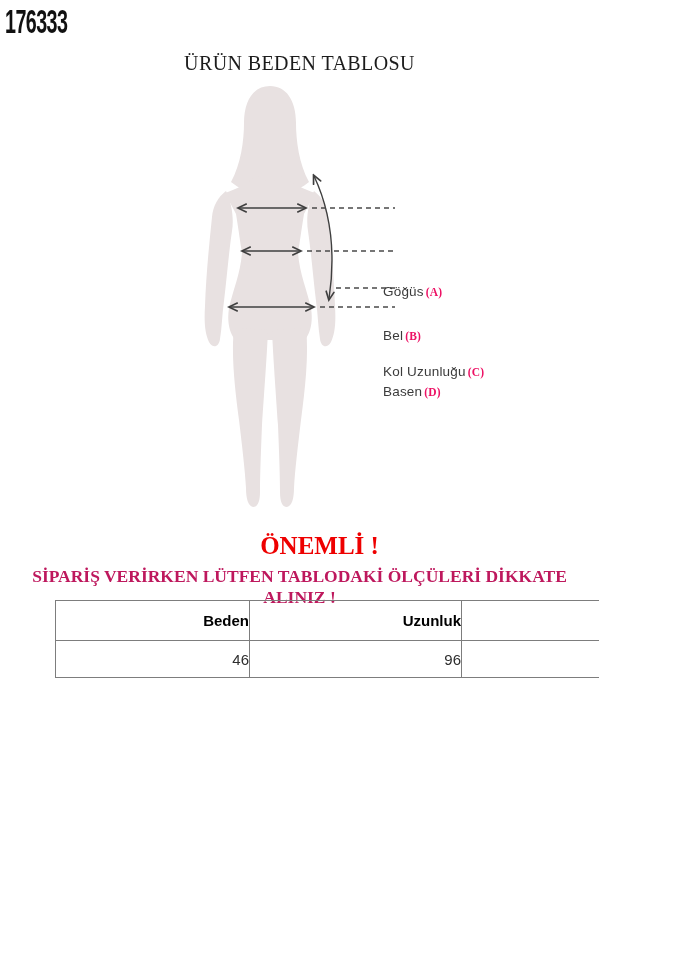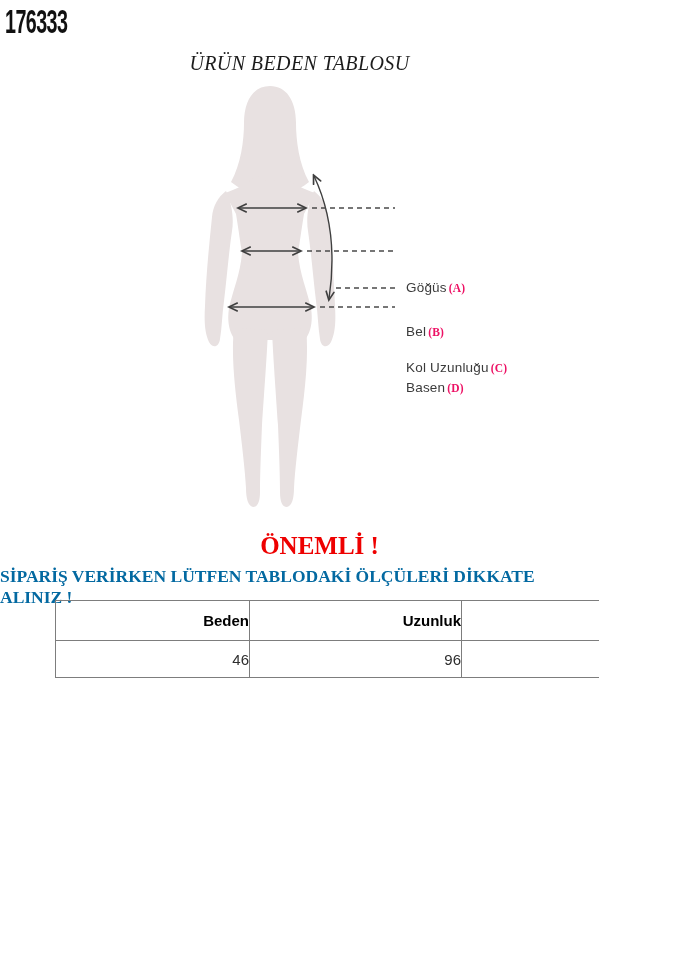--- a/index.html
+++ b/index.html
@@ -5,33 +5,33 @@
   html,body{margin:0;padding:0;background:#fff;}
   .page{position:relative;width:599px;height:960px;background:#ffffff;overflow:hidden;
         font-family:"Liberation Sans",sans-serif;}
 
   .product-code{position:absolute;left:5px;top:2px;font-size:34px;font-weight:bold;color:#111;
         letter-spacing:-1px;transform:scaleX(0.58);transform-origin:left top;
         font-family:"Liberation Sans",sans-serif;}
 
   .title{position:absolute;left:0;right:0;top:52px;margin:0;text-align:center;
         font-family:"Liberation Serif",serif;font-weight:400;font-size:20px;color:#1c1c1c;
-        letter-spacing:0.4px;font-style:italic;}
+        letter-spacing:0.4px;}
 
   .diagram{position:absolute;left:0;top:80px;width:678px;height:450px;}
   .diagram svg{position:absolute;left:0;top:0;}
 
-  .m-label{position:absolute;left:406px;white-space:nowrap;font-size:13.5px;color:#3b3b3b;
-        line-height:15px;letter-spacing:0.2px;}
+  .m-label{position:absolute;left:383px;white-space:nowrap;font-size:13.5px;color:#3b3b3b;
+        line-height:23px;letter-spacing:0.2px;}
   .m-label .m-letter{color:#ed1164;font-family:"Liberation Serif",serif;font-weight:bold;
         font-size:11.5px;margin-left:2px;}
 
   .warn-head{position:absolute;left:0;right:0;top:532px;text-align:center;color:#ee0000;
         font-family:"Liberation Serif",serif;font-weight:bold;font-size:25px;margin-left:40px;}
-  .warn-sub{position:absolute;left:0;right:0;top:566px;text-align:left;color:#0369a1;
+  .warn-sub{position:absolute;left:0;right:0;top:566px;text-align:center;color:#be185d;
         font-family:"Liberation Serif",serif;font-weight:bold;font-size:17.5px;}
 
   table.size{position:absolute;left:55px;top:600px;width:570px;border-collapse:collapse;
         table-layout:fixed;}
   table.size th,table.size td{border:1px solid #7d7d7d;text-align:right;vertical-align:middle;
         padding:0;}
   table.size th{height:39px;font-size:15px;font-weight:bold;color:#000;}
   table.size td{height:36px;font-size:15px;font-weight:normal;color:#2e2e2e;}
   col.c1{width:194px;} col.c2{width:212px;} col.c3{width:164px;}
 </style>

